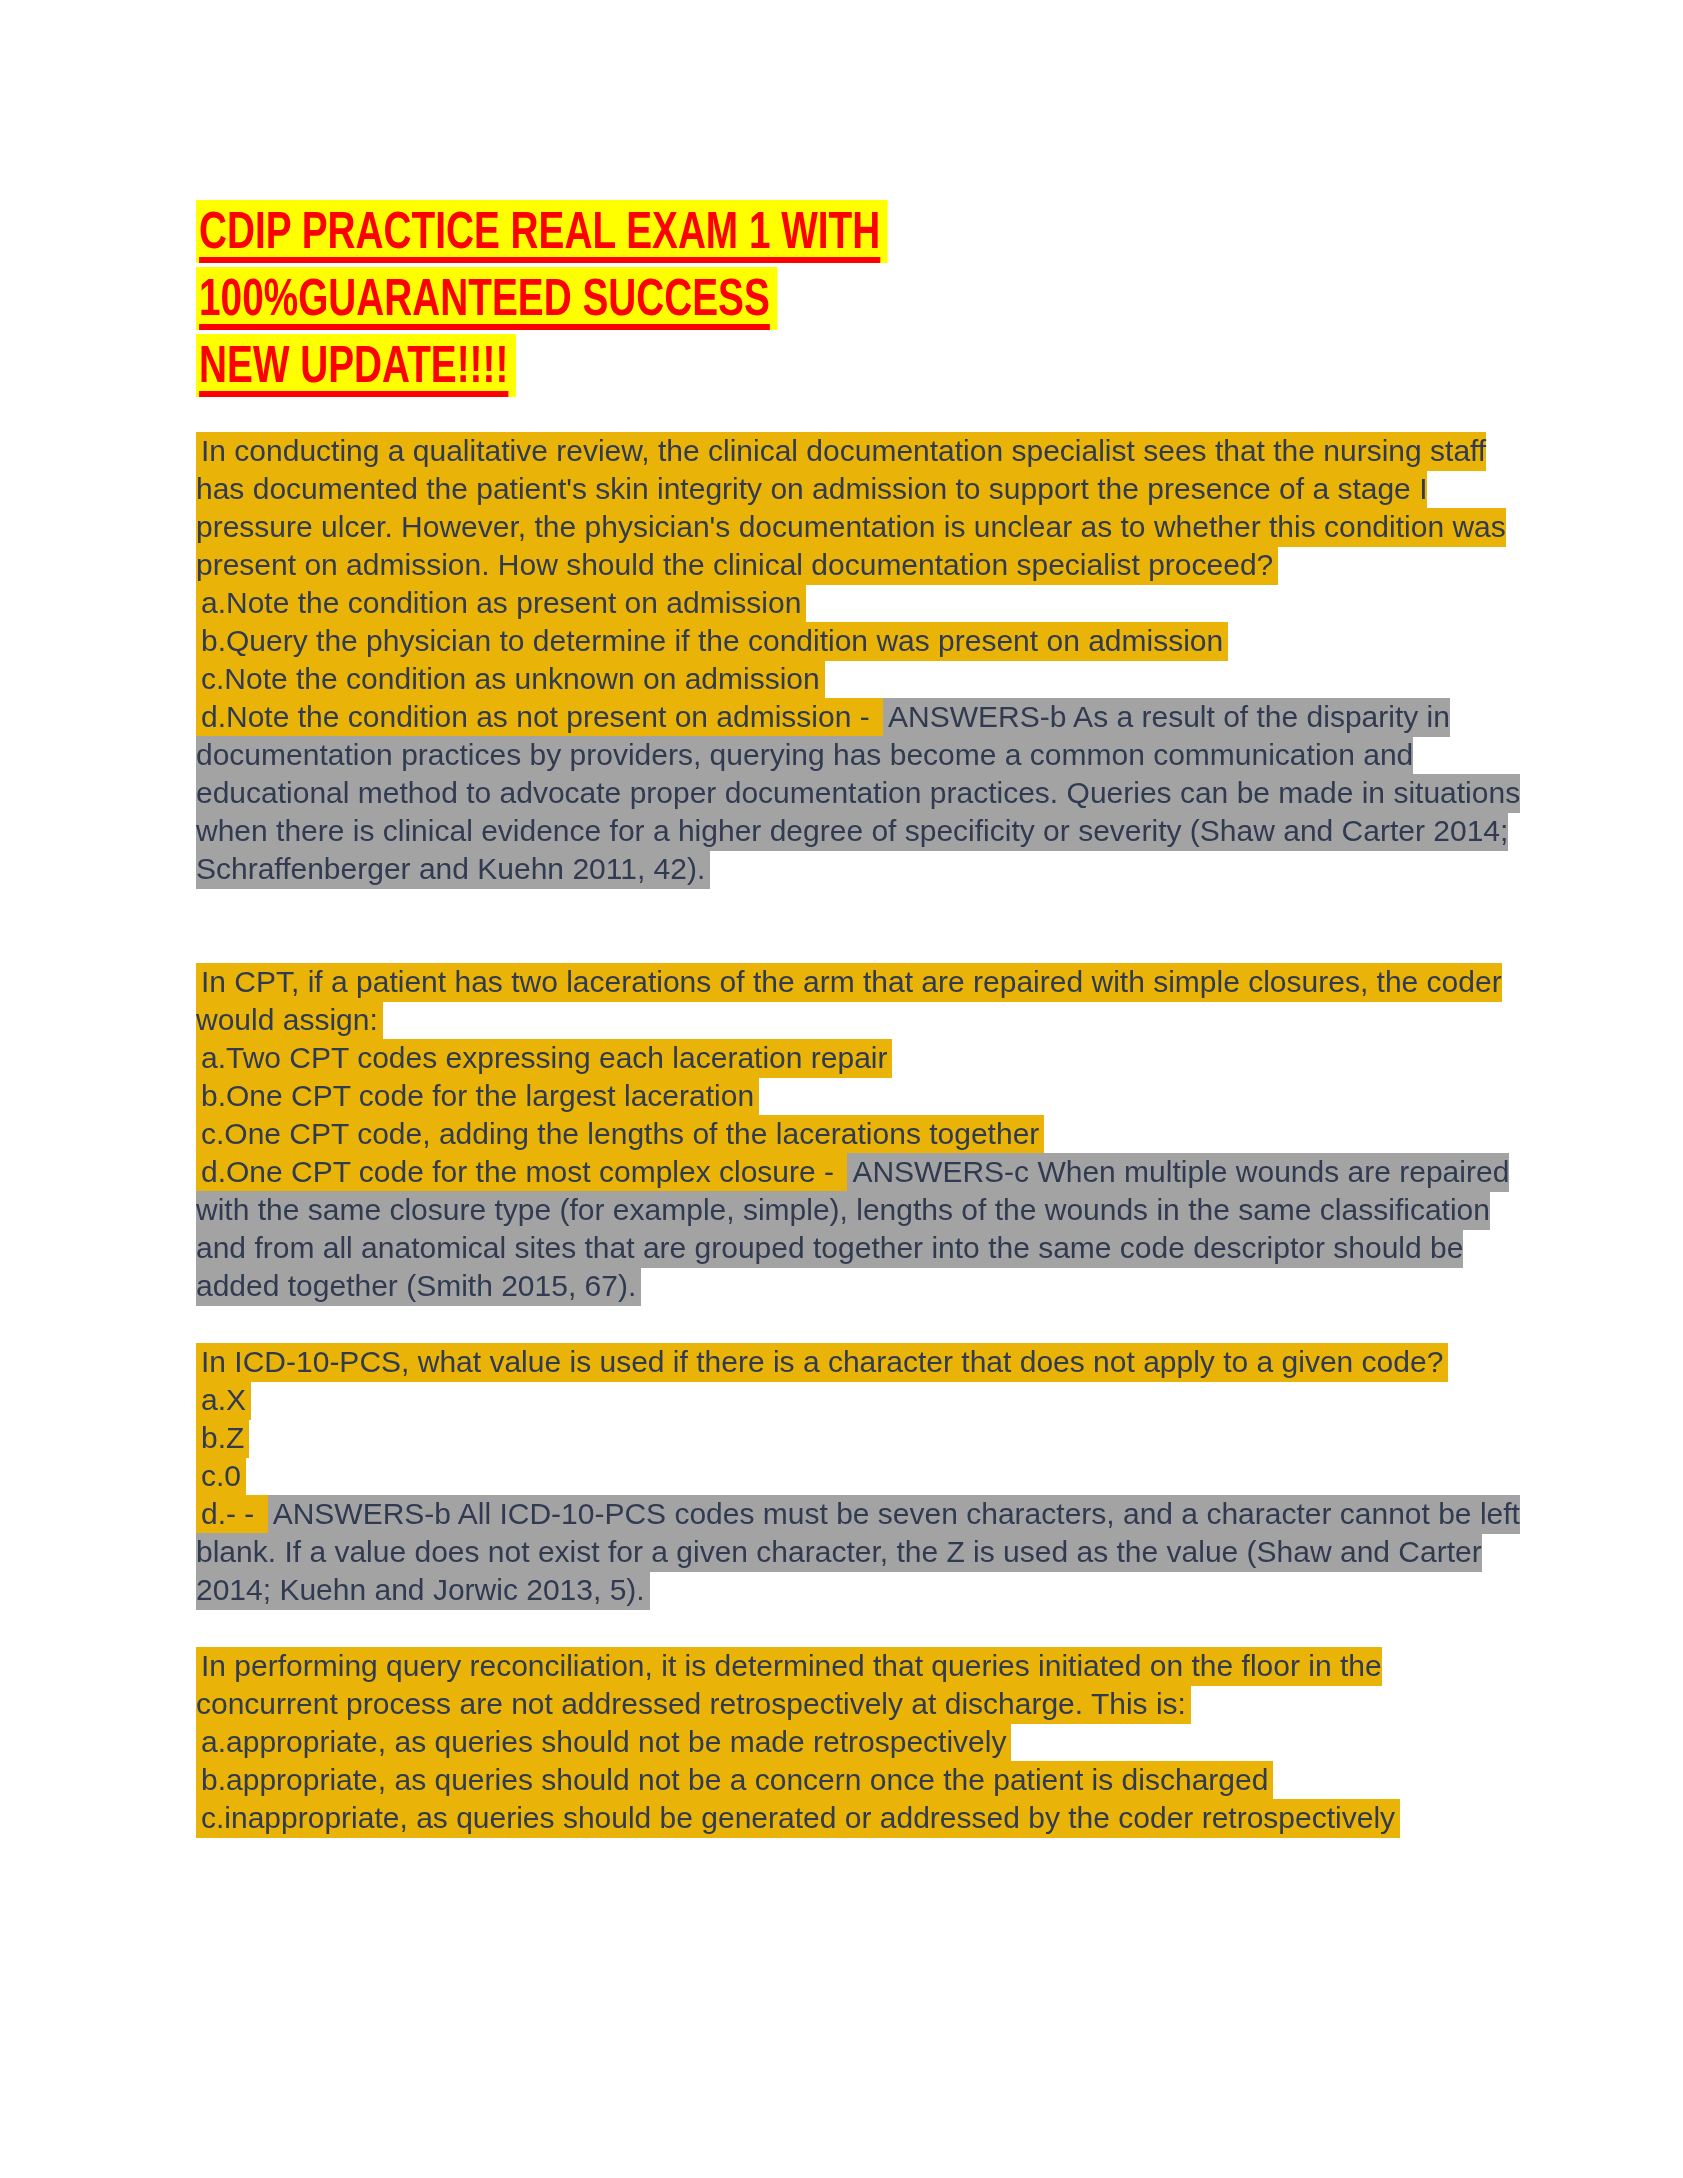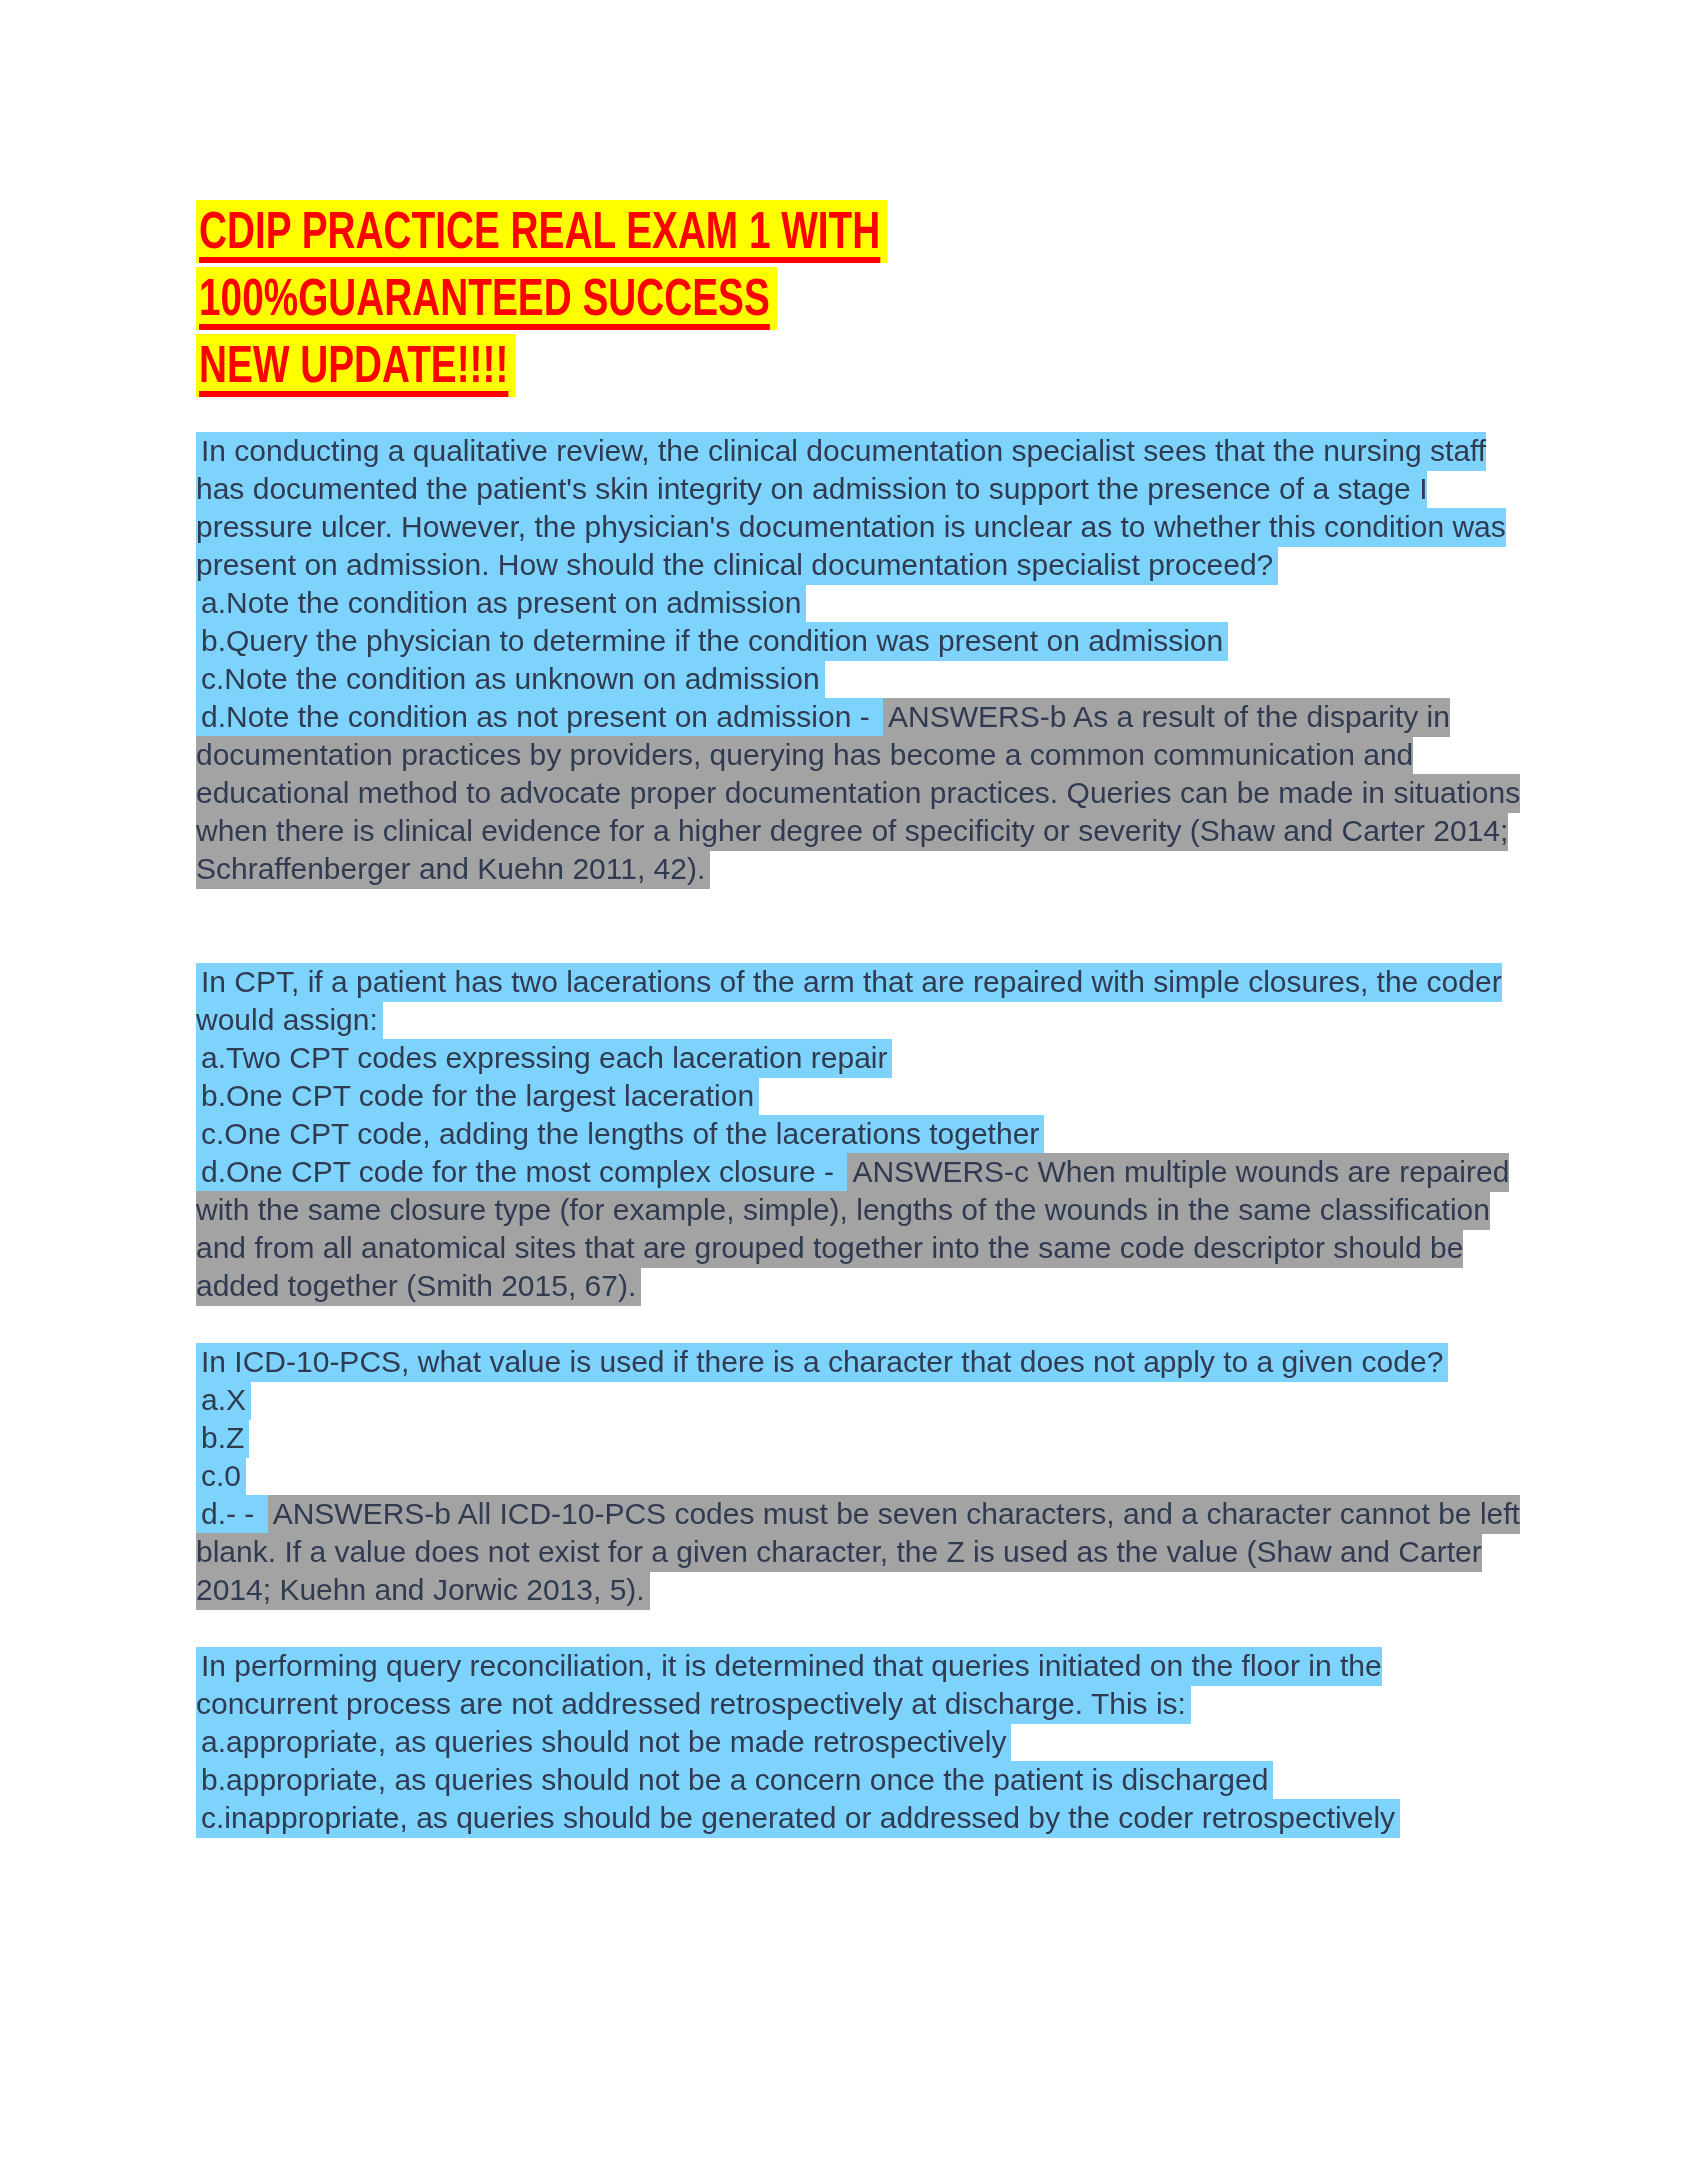--- a/index.html
+++ b/index.html
@@ -48,21 +48,21 @@
     margin: 0 0 38px 0;
     font-size: 30px;
     line-height: 38px;
     color: #303a50;
     width: 1327px;
   }
   .qa.gap-large {
     margin-bottom: 75px;
   }
   .hl-light {
-    background: #7dd3fc;
+    background: #eab308;
     padding: 2px 5px 4px 5px;
   }
   .hl-yellow {
     background: #a3a3a3;
     padding: 2px 5px 4px 5px;
   }
 </style>
 </head>
 <body>
 

